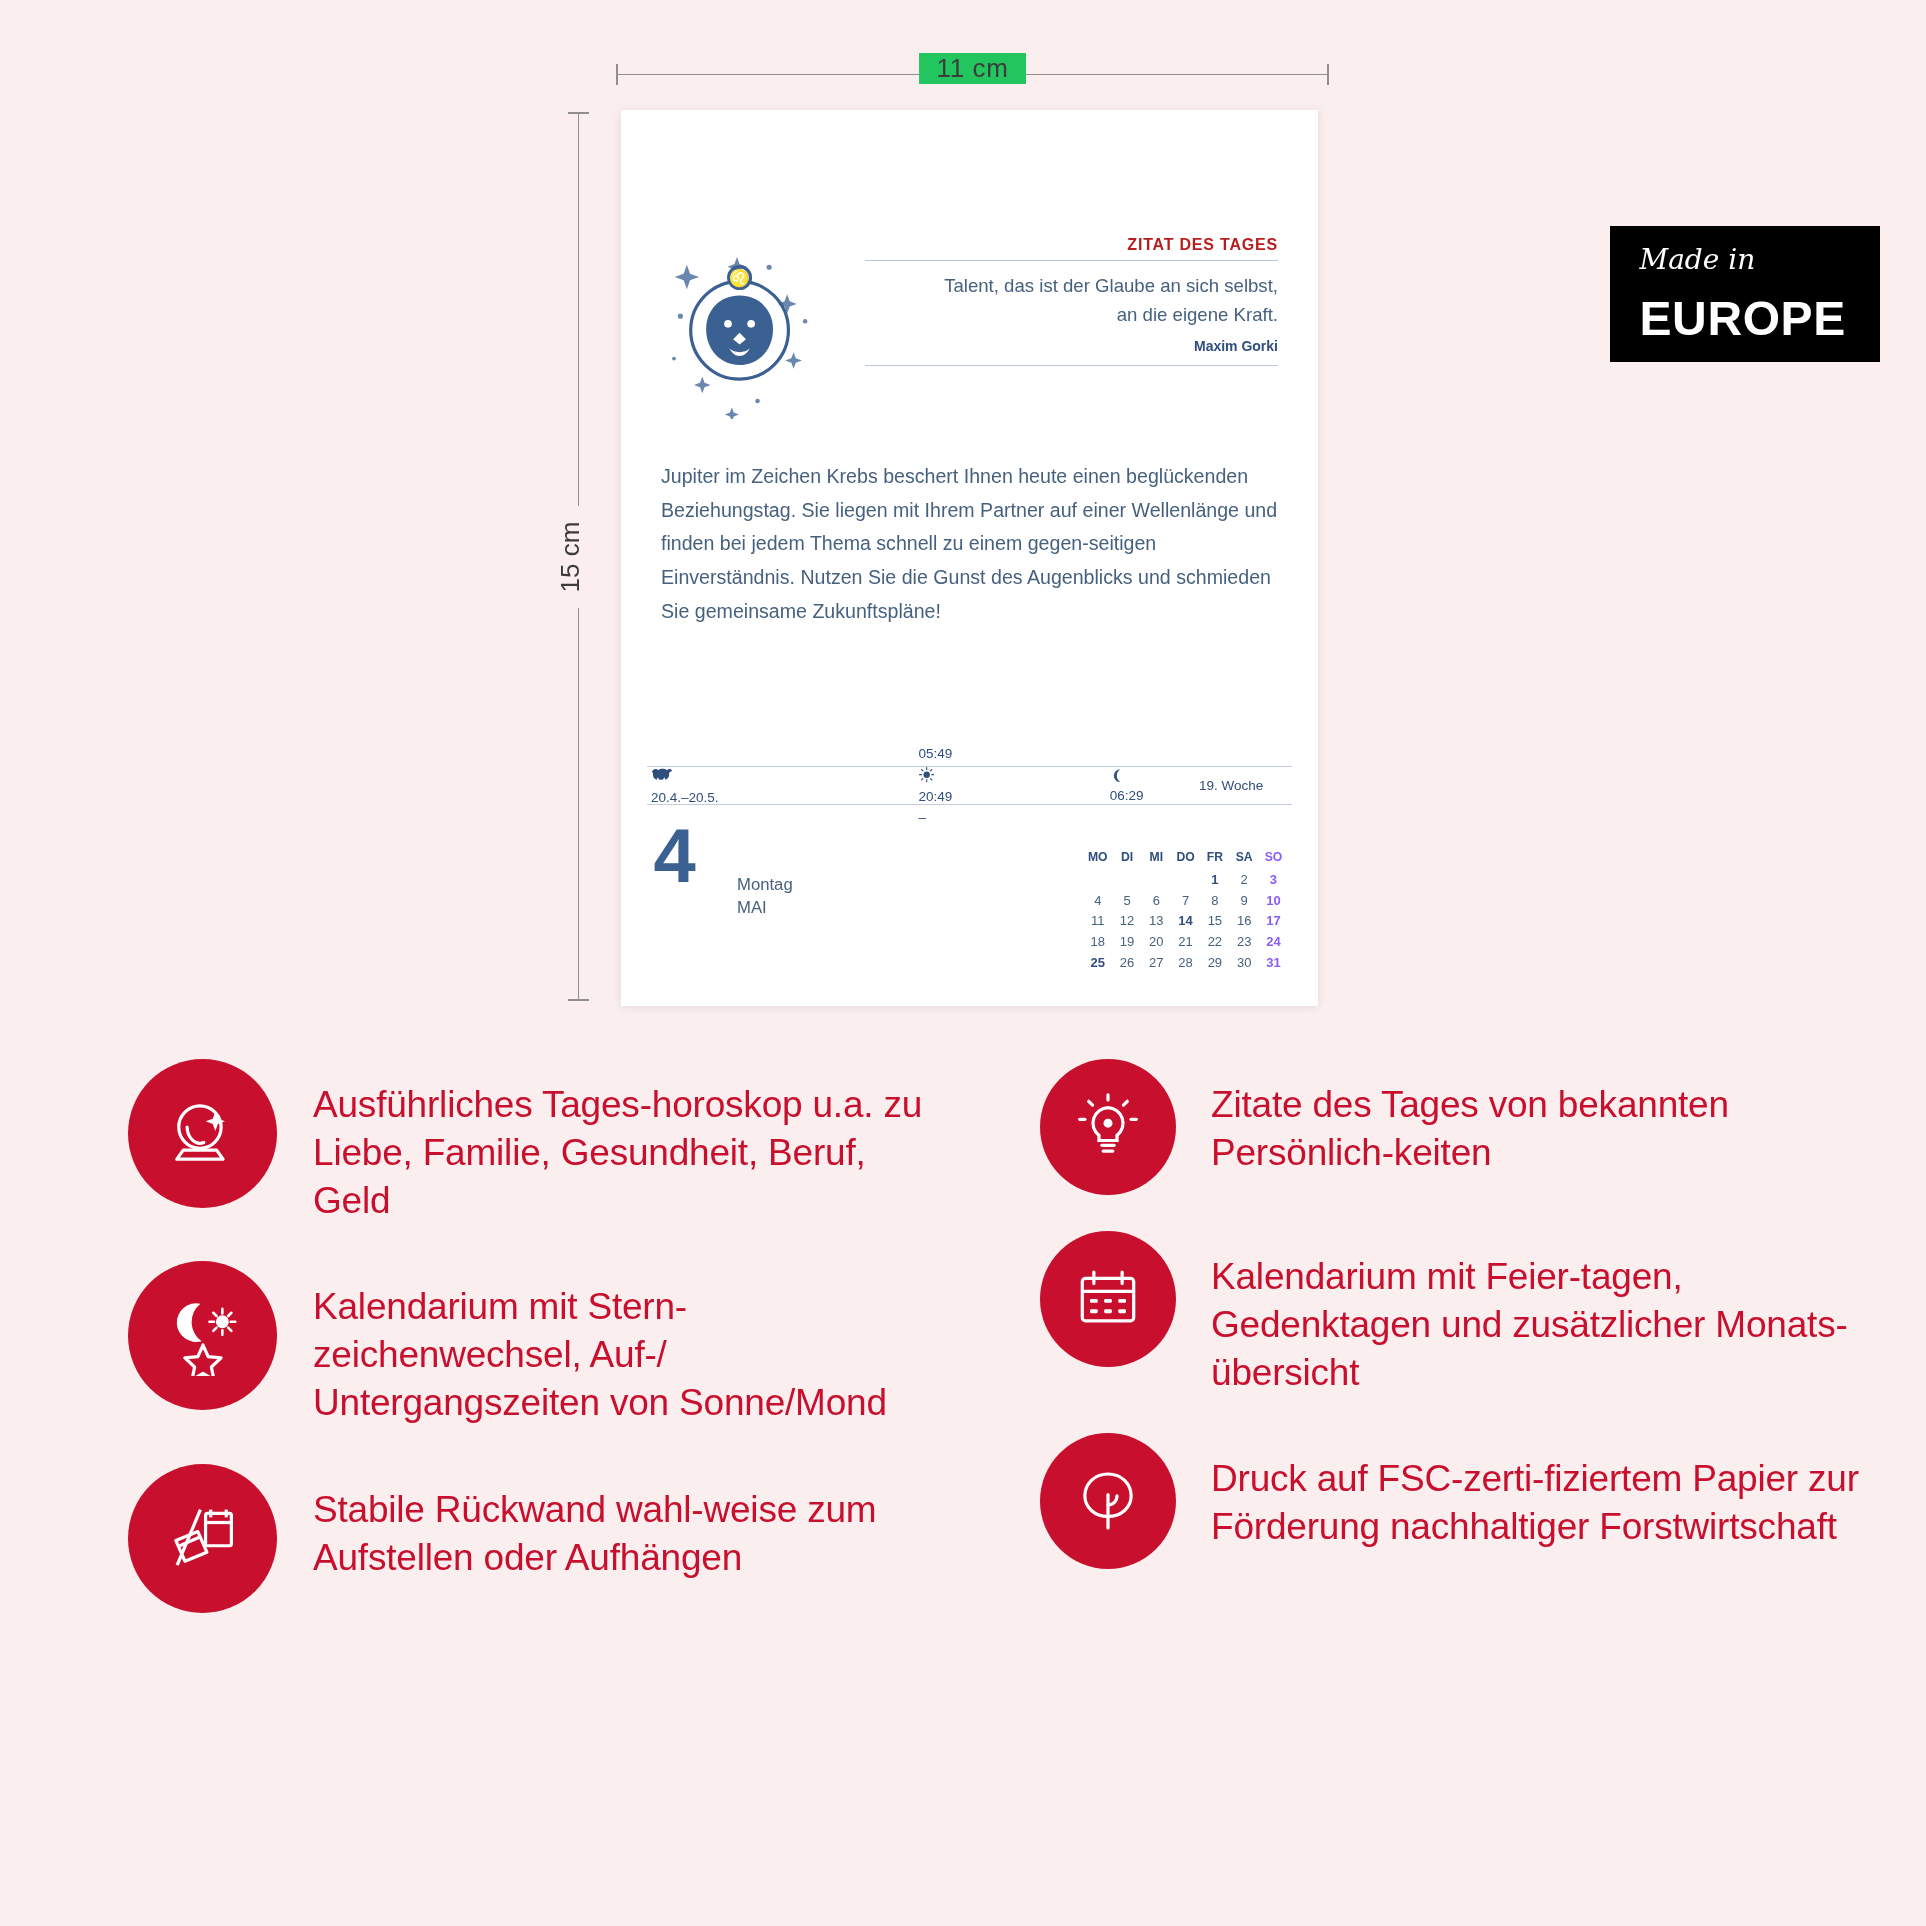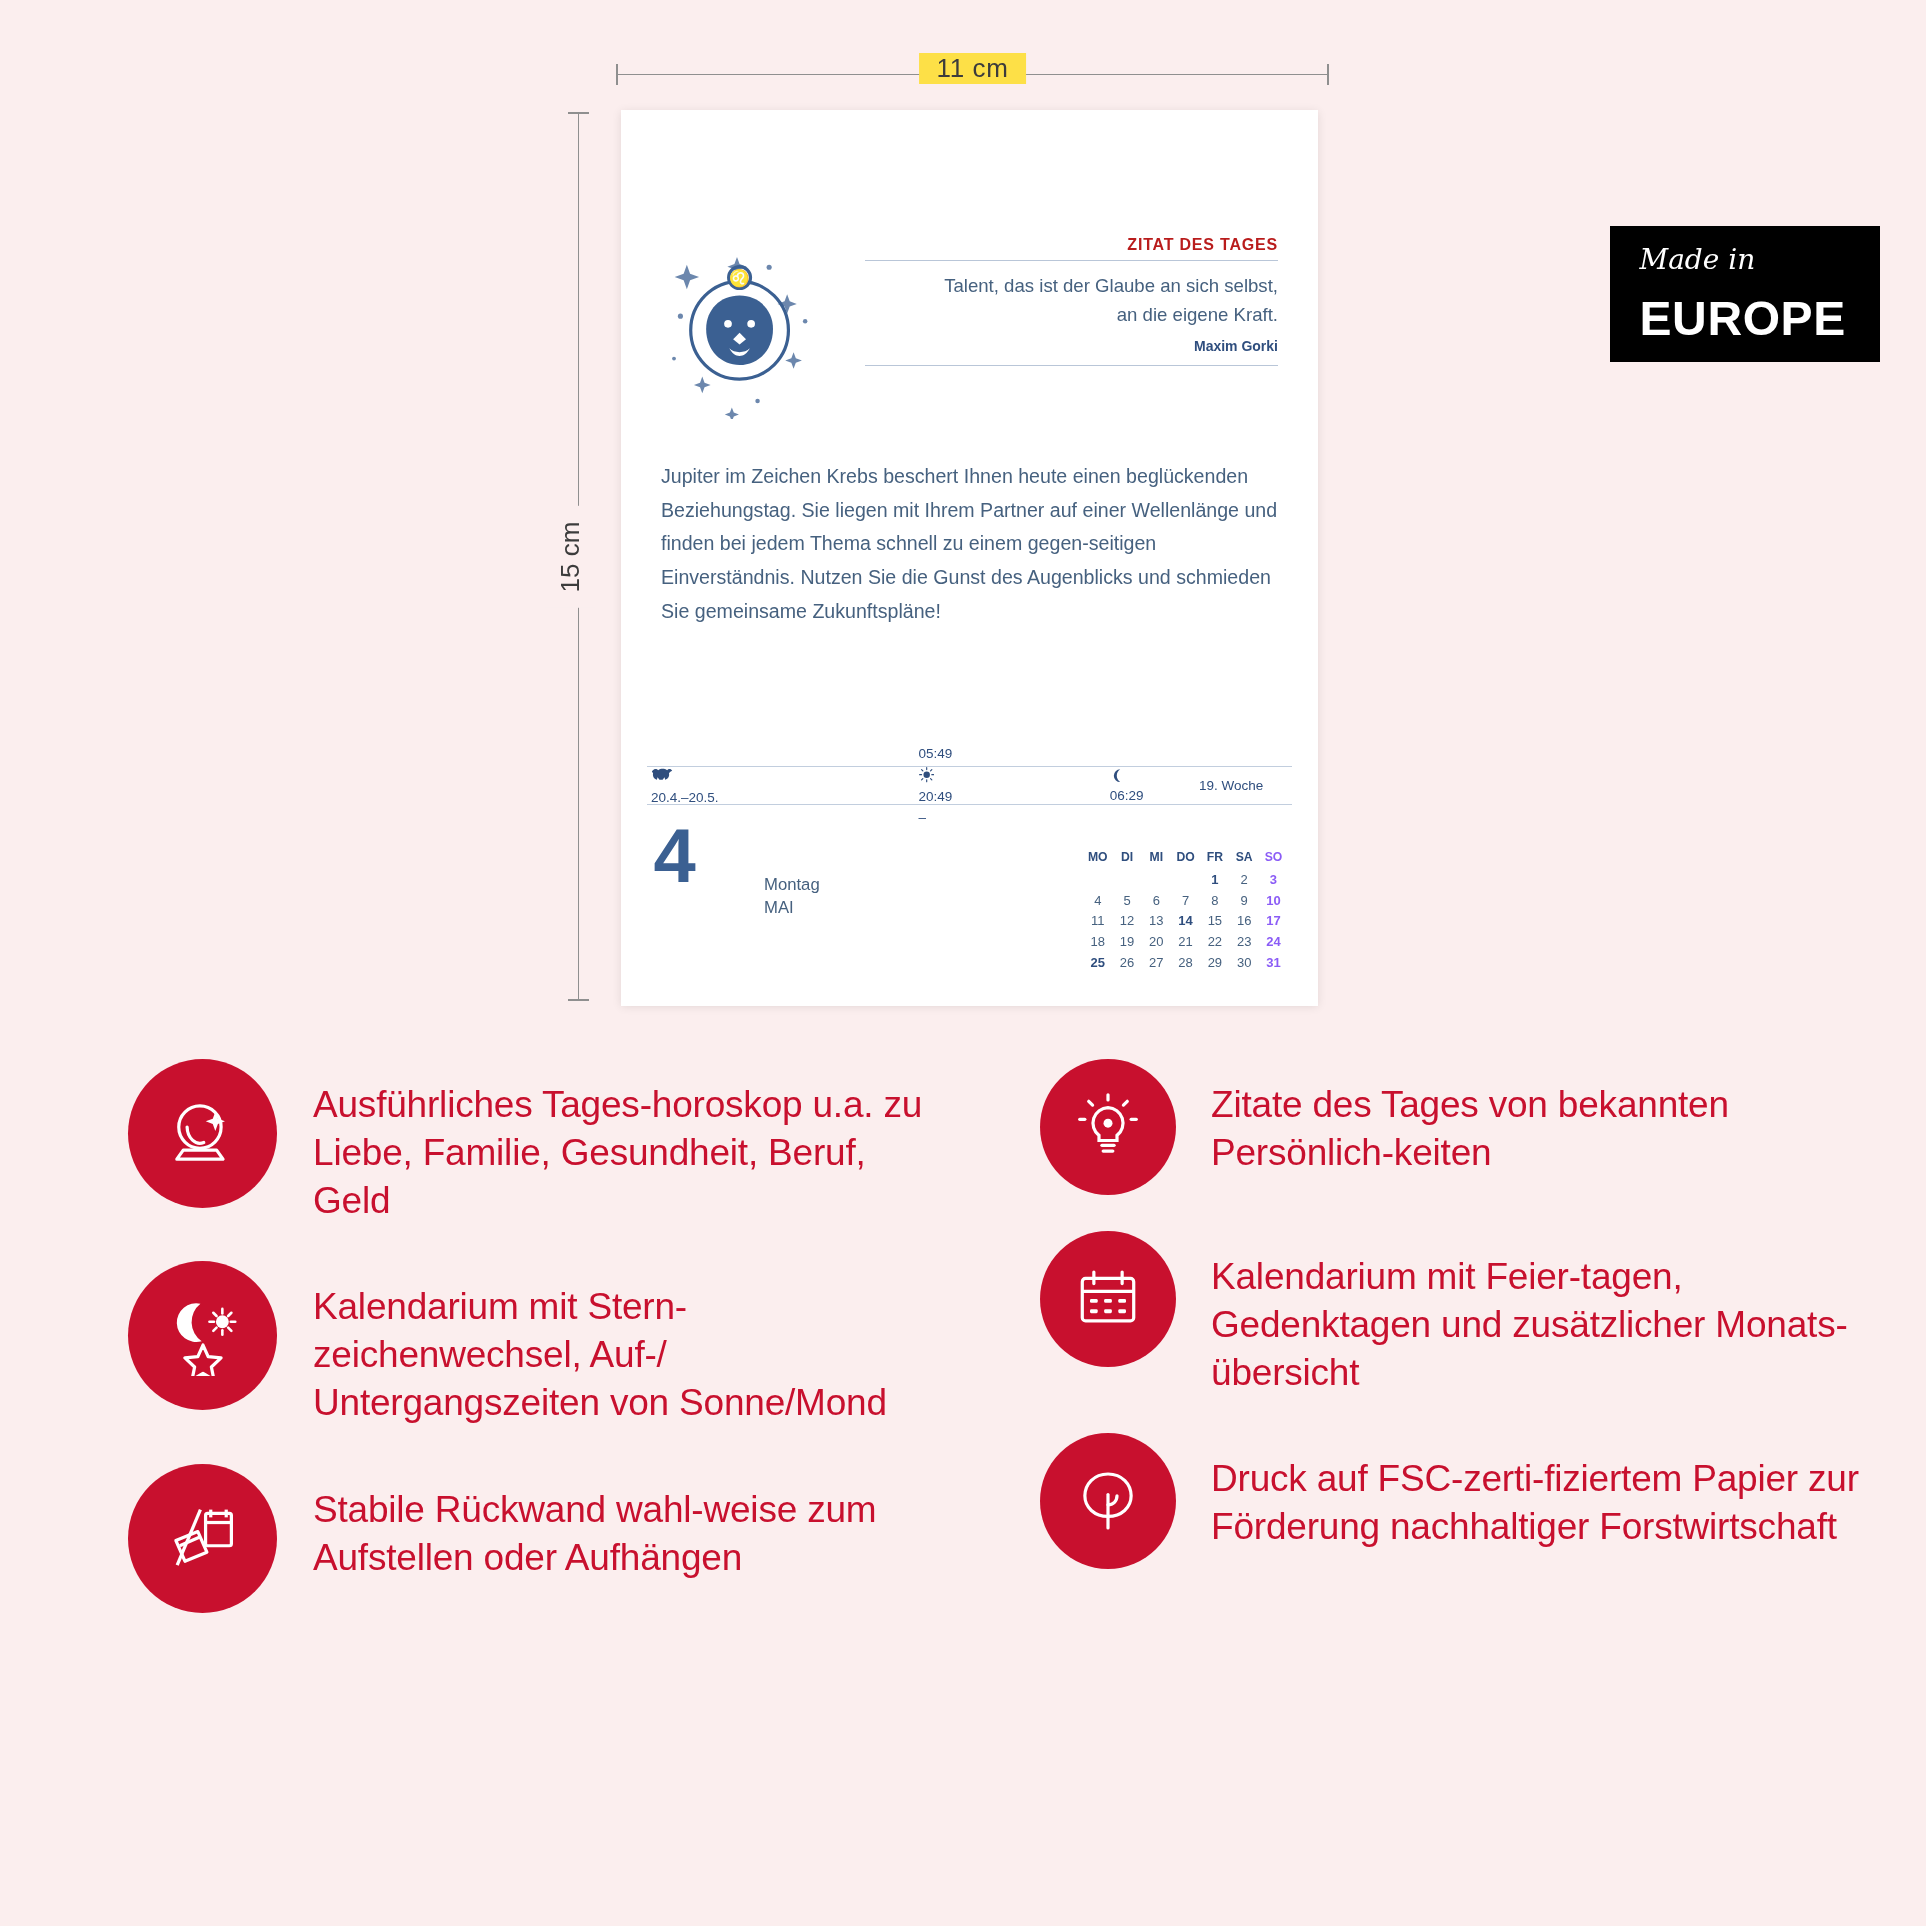--- a/index.html
+++ b/index.html
@@ -29,21 +29,21 @@
     left: 0;
     width: 100%;
     height: 1.3px;
     background: #8f8f8f;
   }
   .dim-top .label {
     position: absolute;
     left: 50%;
     top: -7.7px;
     transform: translateX(-50%);
-    background: #fde047;
+    background: #22c55e;
     padding: 0 18px;
     font-size: 26px;
     color: #3c3c3c;
     letter-spacing: 0.6px;
   }
   .dim-top .cap-l, .dim-top .cap-r {
     position: absolute;
     top: 3.2px;
     width: 1.9px;
     height: 20.5px;
@@ -202,21 +202,20 @@
     color: #3b6092;
     line-height: 1;
   }
   .daylabels {
     position: absolute;
     left: 90px;
     top: 59px;
     font-size: 16.7px;
     color: #46617f;
     line-height: 1.35;
-    margin-left: 27px;
   }
   .minical {
     position: absolute;
     right: 3.9px;
     top: 0;
     width: 205px;
     font-size: 13px;
     color: #46617f;
   }
   .minical table {

